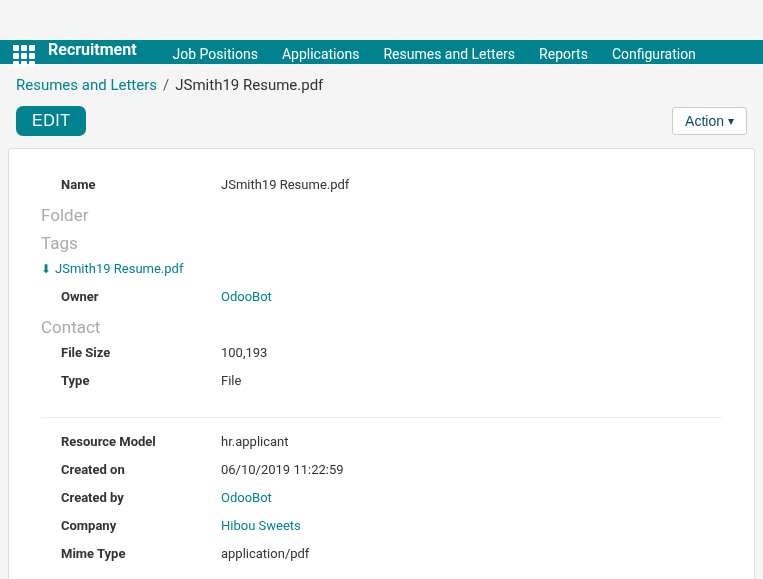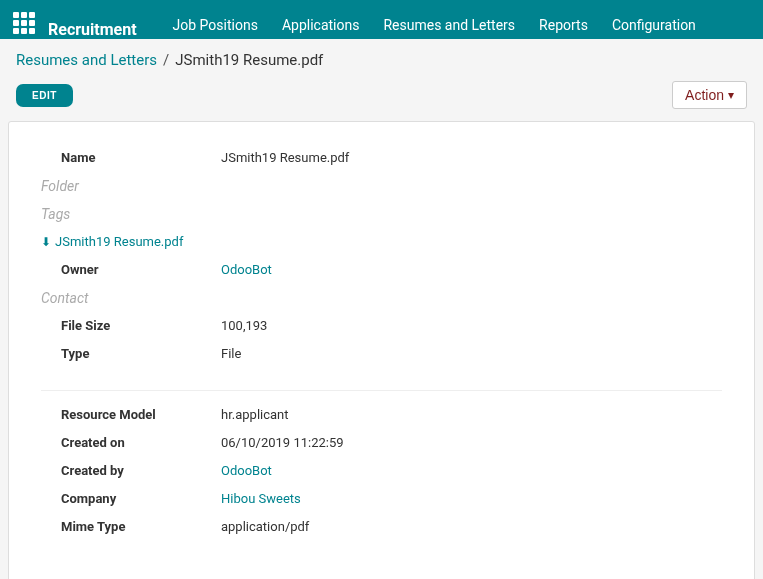--- a/index.html
+++ b/index.html
@@ -2,24 +2,25 @@
 <html><head>
   <meta charset="utf-8">
   <style>
     * { margin: 0; padding: 0; box-sizing: border-box; }
     body { font-family: -apple-system, BlinkMacSystemFont, 'Segoe UI', Roboto, sans-serif; font-size: 14px; background: #f5f5f5; color: #333; }
 
     
     .navbar {
       background-color: #00838f;
       display: flex;
-      align-items: flex-end;
-      height: 39px;
+      align-items: flex-start;
+      height: 24px;
       padding: 0 8px;
       color: white;
+      margin-top: 40px;
     }
     .navbar-grid {
       display: flex;
       align-items: center;
       justify-content: center;
       width: 32px;
       height: 32px;
       cursor: pointer;
       margin-right: 8px;
     }
@@ -85,29 +86,29 @@
       display: flex;
       align-items: center;
       background: #f5f5f5;
     }
     .edit-btn {
       background: #00838f;
       color: white;
       border: none;
       padding: 6px 16px;
       border-radius: 7px;
-      font-size: 10px;
-      font-weight: 700;
+      font-size: 16px;
+      font-weight: 400;
       cursor: pointer;
       letter-spacing: 0.5px;
     }
     .action-btn {
       margin-left: auto;
       background: white;
-      color: #7f1d1d;
+      color: #0c4a6e;
       border: 1px solid #ccc;
       padding: 5px 12px;
       border-radius: 3px;
       font-size: 14px;
       cursor: pointer;
       display: flex;
       align-items: center;
       gap: 4px;
     }
     .action-btn::after {
@@ -137,25 +138,24 @@
     .field-label {
       font-weight: 700;
       font-size: 13px;
       color: #333;
       width: 160px;
       flex-shrink: 0;
       margin-left: 20px;
     }
     .field-label-muted {
       font-weight: 400;
-      font-size: 14px;
+      font-size: 17px;
       color: #aaa;
       width: 160px;
       flex-shrink: 0;
-      font-style: italic;
     }
     .field-value {
       font-size: 13px;
       color: #333;
     }
     .field-value-link {
       font-size: 13px;
       color: #00838f;
       cursor: pointer;
       text-decoration: none;

